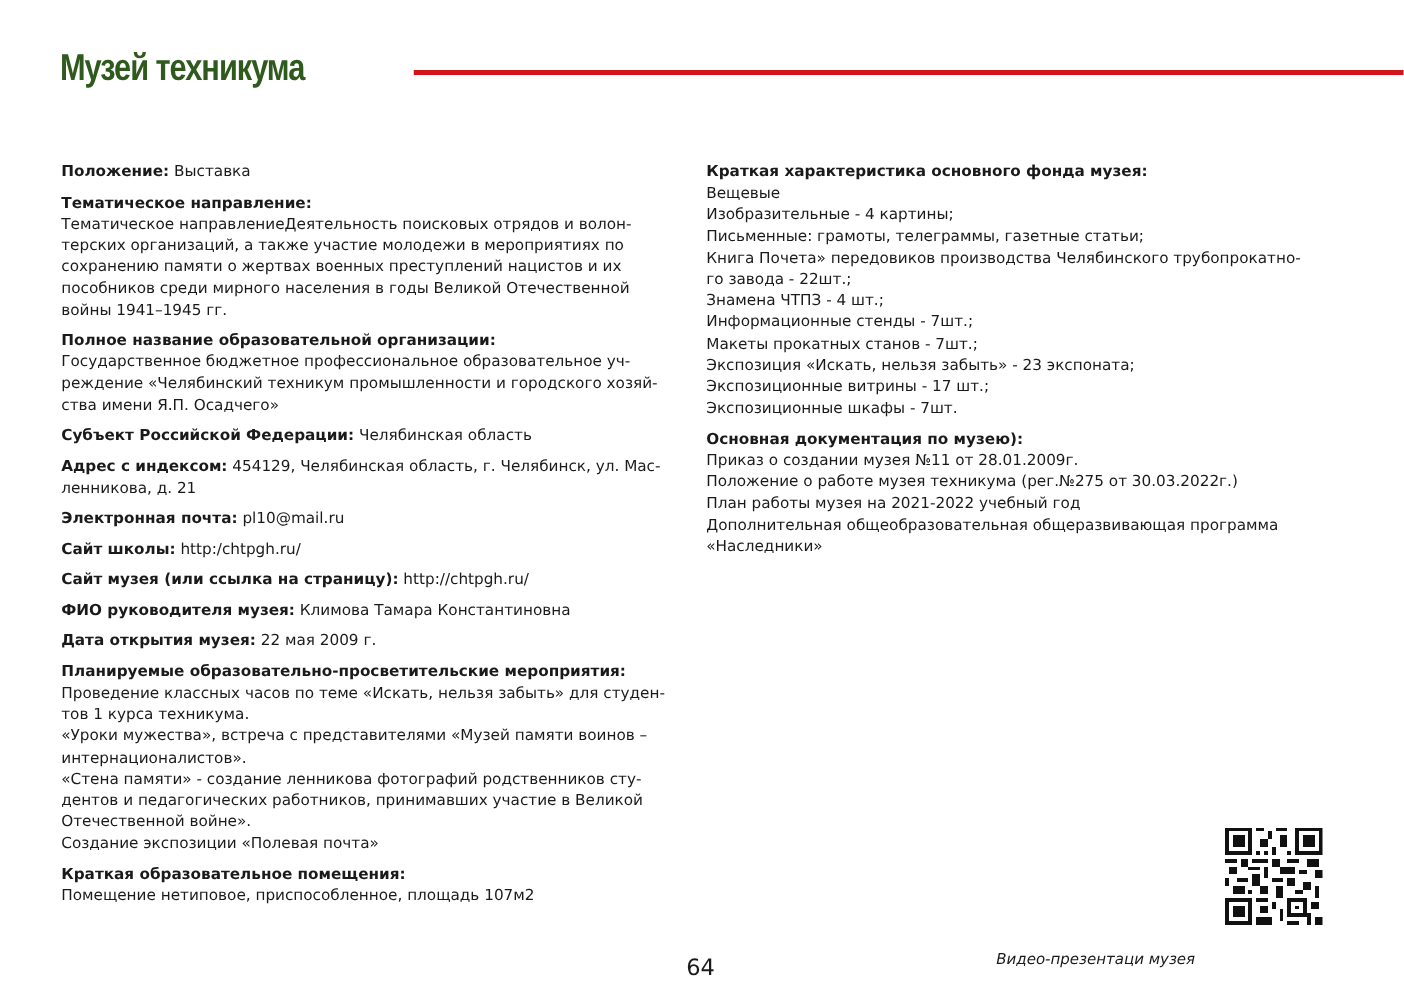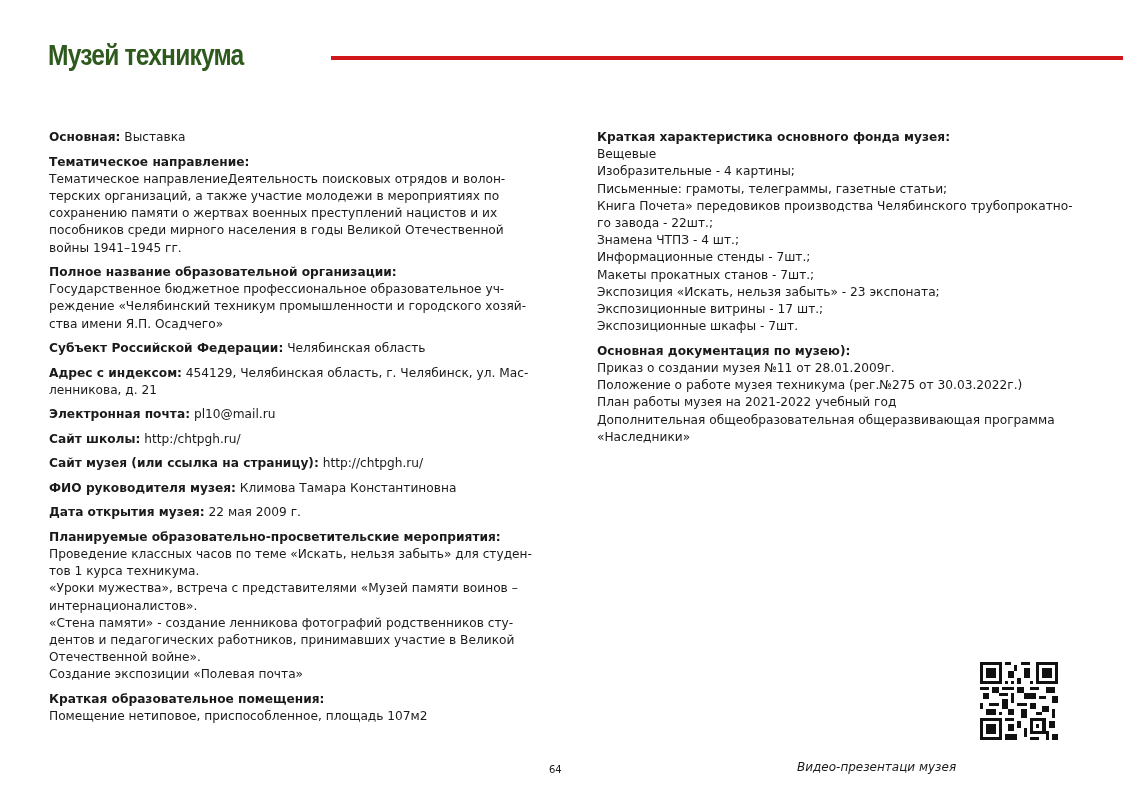--- a/index.html
+++ b/index.html
@@ -5,38 +5,38 @@
   html, body { margin: 0; padding: 0; background: #ffffff; }
   body { width: 1123px; height: 794px; position: relative; overflow: hidden;
          font-family: "DejaVu Sans", sans-serif; color: #1a1a1a; }
   .title { position: absolute; left: 48px; top: 38px; margin: 0;
            font-family: "Liberation Sans", sans-serif; font-weight: bold;
            font-size: 30px; color: #2f5a1e; letter-spacing: -1px;
            transform: scaleX(0.82); transform-origin: left center; }
   .rule { position: absolute; left: 331px; top: 56px; width: 792px; height: 3.5px; background: #d0161b; }
   .col { position: absolute; top: 129px; font-size: 12.2px; line-height: 17.2px; }
   .col.left { left: 49px; width: 505px; }
-  .col.right { left: 565px; width: 510px; margin-left: 32px; }
+  .col.right { left: 565px; width: 510px; }
   .field { margin: 0 0 7.3px 0; }
   .lbl { font-weight: bold; }
   .line { display: block; white-space: nowrap; }
-  .page-num { position: absolute; left: 549px; top: 764px; font-size: 10px; }
+  .page-num { position: absolute; left: 549px; top: 764px; font-size: 18px; }
   .video-label { position: absolute; left: 797px; top: 760px; font-style: italic;
                  font-size: 12px; font-family: "DejaVu Sans", sans-serif; }
   .qr { position: absolute; left: 980px; top: 662px; width: 78px; height: 78px; }
 </style>
 </head>
 <body>
 
 <h1 class="title">Музей техникума</h1>
 <div class="rule"></div>
 
 <div class="col left">
   <div class="field">
-    <span class="lbl">Основная:</span>
+    <span class="lbl">Положение:</span>
     <span>Выставка</span>
   </div>
   <div class="field">
     <span class="lbl line">Тематическое направление:</span>
     <span class="line">Тематическое направлениеДеятельность поисковых отрядов и волон-</span>
     <span class="line">терских организаций, а также участие молодежи в мероприятиях по</span>
     <span class="line">сохранению памяти о жертвах военных преступлений нацистов и их</span>
     <span class="line">пособников среди мирного населения в годы Великой Отечественной</span>
     <span class="line">войны 1941–1945 гг.</span>
   </div>

